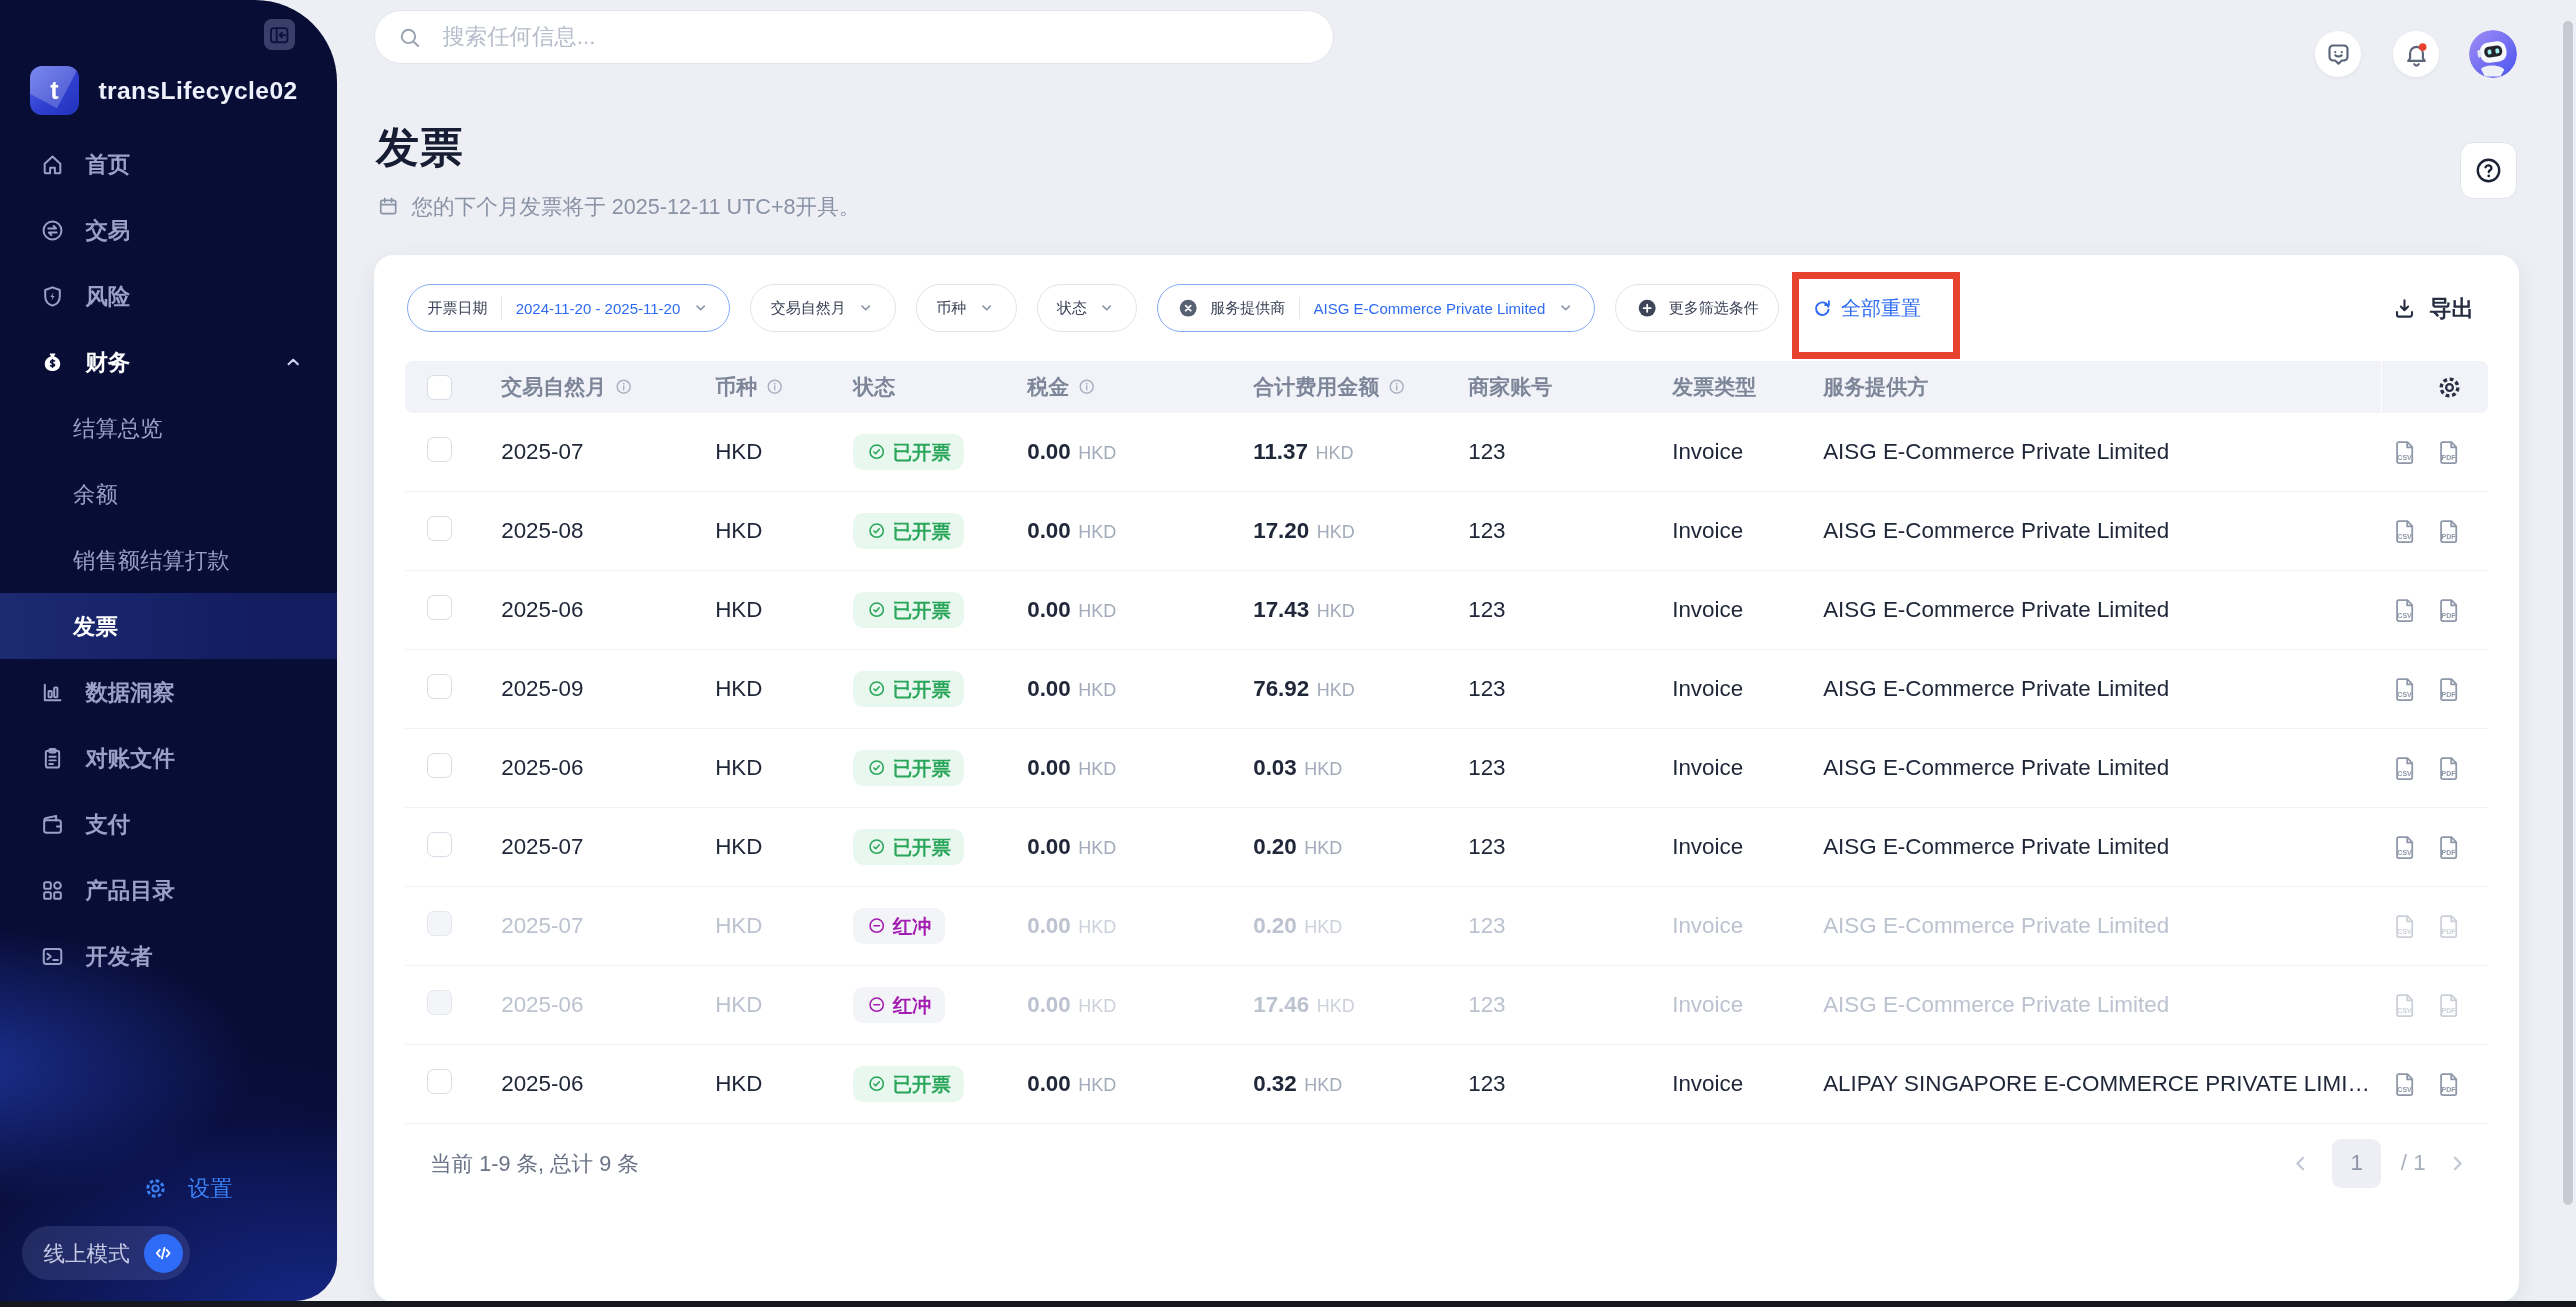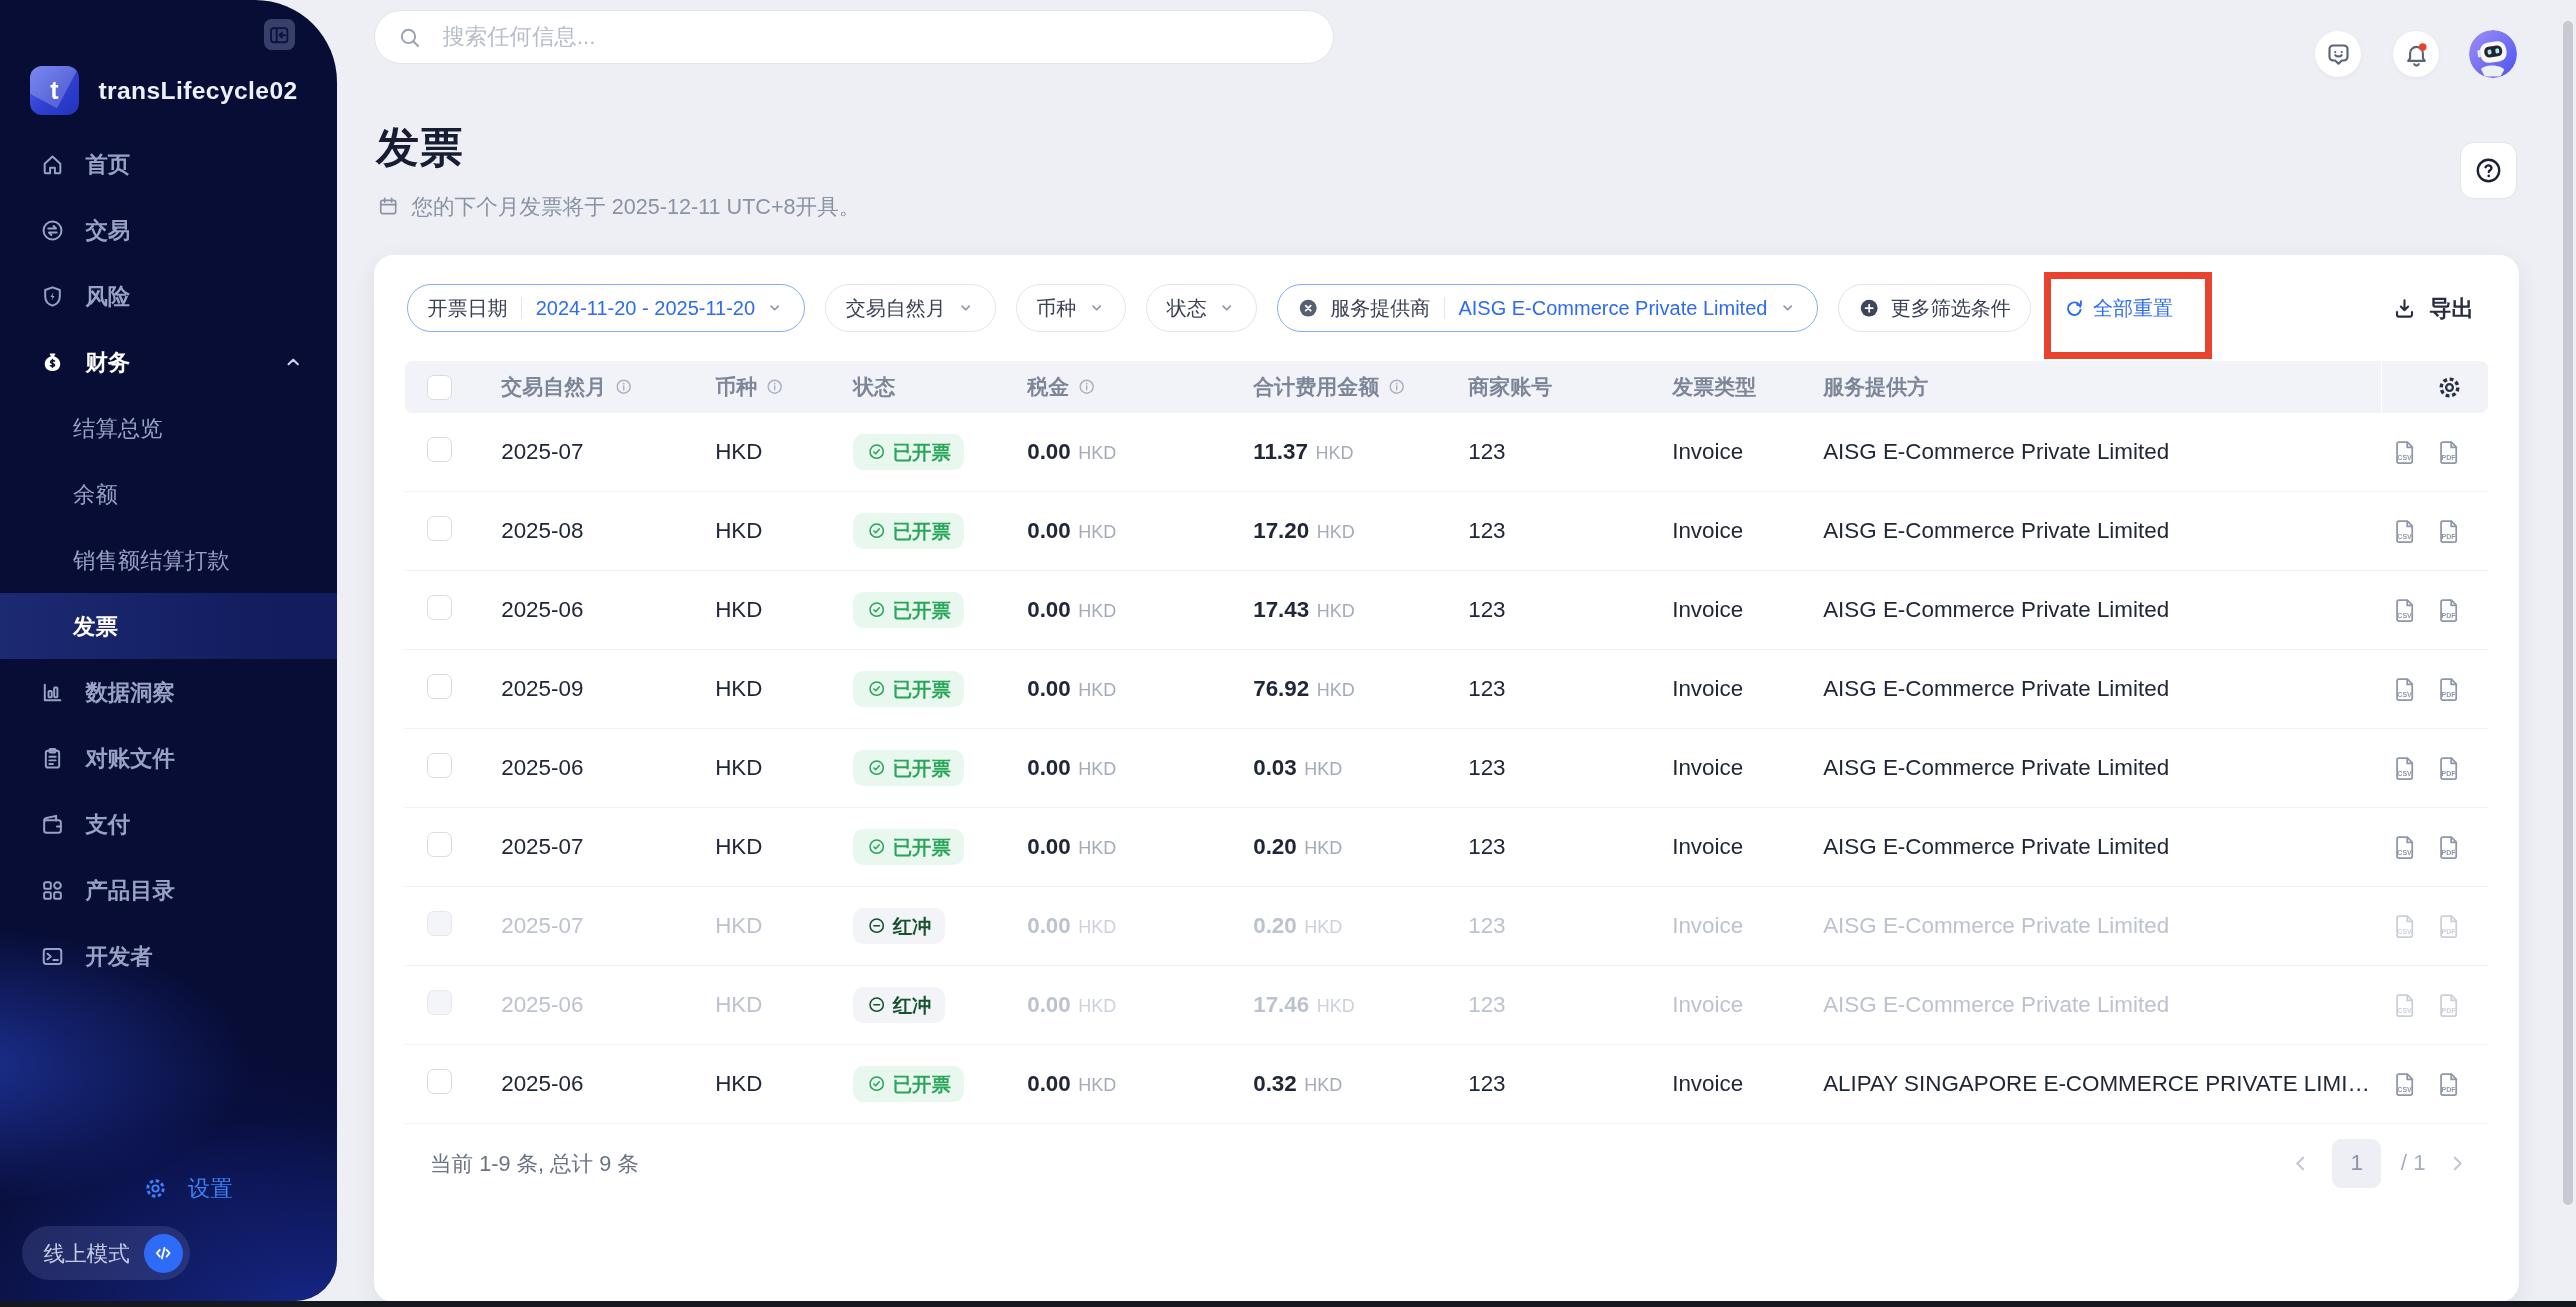--- a/index.html
+++ b/index.html
@@ -108,21 +108,21 @@
   .panel-search{
     height:101px;display:flex;align-items:center;gap:22.4px;padding:0 45px;
     border-bottom:1.5px solid #eef0f4;color:#9aa2b2;
   }
   .filter-row{
     height:106px;display:flex;align-items:center;gap:20px;padding:0 45px 0 33px;position:relative;
   }
   .chip{
     height:48px;border-radius:24.6px;border:1.5px solid #e1e4ec;box-sizing:border-box;
     display:flex;align-items:center;gap:10.4px;padding:0 19.4px;
-    font-size:20px;color:#3a4156;cursor:pointer;background:#fff;white-space:nowrap;
+    font-size:15px;color:#3a4156;cursor:pointer;background:#fff;white-space:nowrap;
   }
   .chip.blue{border-color:#86abf7;}
   .chip .chip-val{color:#2e6bf2;}
   .chip .sep{width:1.5px;height:22.4px;background:#e3e6ee;margin:0 3px;}
   .chip .chev{color:#8d95aa;display:flex;}
   .reset-wrap{position:relative;display:flex;align-items:center;margin-left:12px;}
   .reset-link{
     display:flex;align-items:center;gap:7.5px;color:#2e6bf2;font-size:20px;cursor:pointer;white-space:nowrap;
   }
   .annotation-box{
@@ -155,21 +155,21 @@
   }
   .trow{
     height:78px;border-bottom:1.5px solid #f1f2f7;font-size:22.4px;color:#202739;
   }
   .trow .cell{white-space:nowrap;overflow:hidden;text-overflow:ellipsis;}
   .badge{
     display:inline-flex;align-items:center;gap:6.7px;height:36px;padding:0 13.4px;border-radius:10.4px;
     font-size:19.4px;font-weight:700;
   }
   .badge.issued{background:#e9f8ef;color:#2aa65a;}
-  .badge.voided{background:#f3f4f8;color:#14532d;}
+  .badge.voided{background:#f3f4f8;color:#a21caf;}
   .num{font-weight:600;}
   .unit{font-size:18px;color:#a3abba;margin-left:7.5px;}
   .ficon{color:#8e97a8;cursor:pointer;display:flex;}
   .trow.disabled{color:#bcc2cf;}
   .trow.disabled .num{color:#bcc2cf;}
   .trow.disabled .unit{color:#ccd1db;}
   .trow.disabled .cb{background:#f4f5f8;border-color:#e4e7ee;}
   .trow.disabled .ficon{opacity:.45;}
   .gear-btn{color:#2a3145;cursor:pointer;display:flex;}
 

